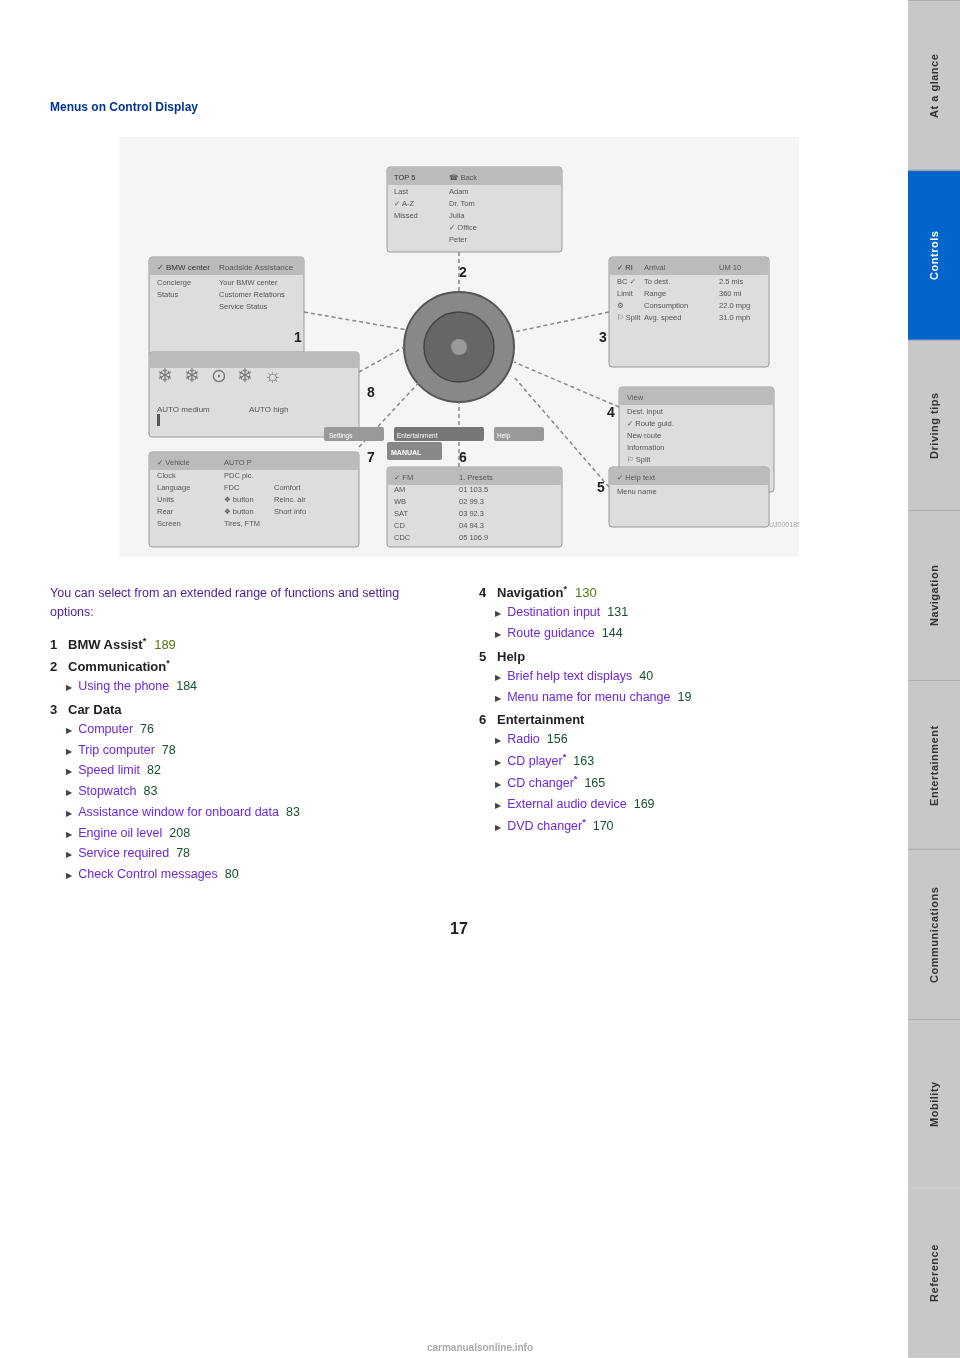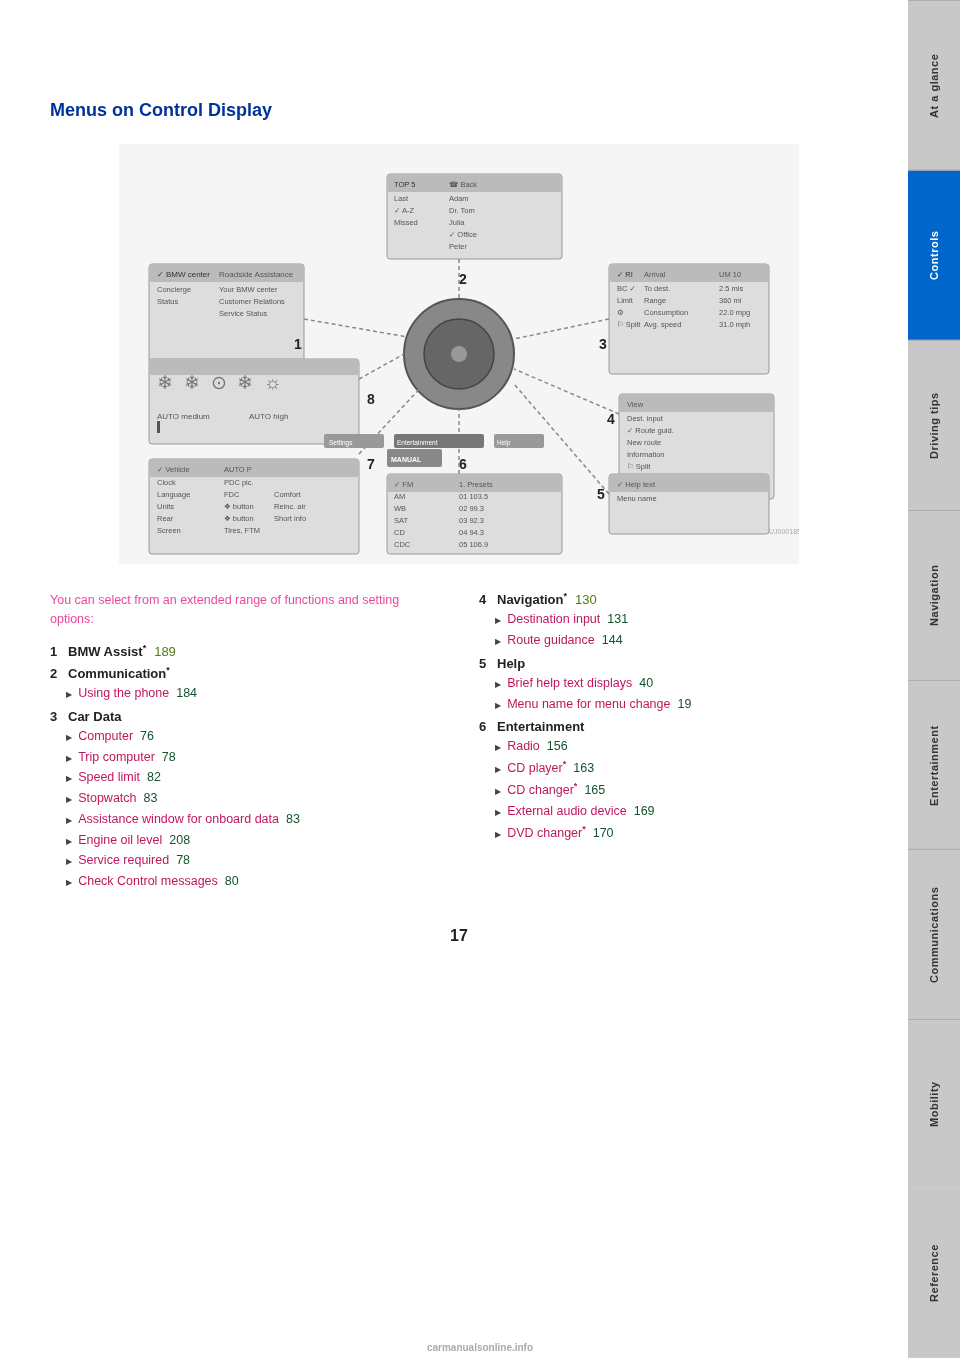--- a/index.html
+++ b/index.html
@@ -49,21 +49,21 @@
     .sidebar-tab:last-child { border-bottom: none; }
 
     
     .main-content {
       margin-right: 52px;
       padding: 40px 40px 40px 50px;
     }
 
     
     .page-title {
-      font-size: 18px;
+      font-size: 12px;
       font-weight: bold;
       color: #003399;
       margin-bottom: 18px;
       margin-top: 60px;
     }
 
     
     .diagram-area {
       width: 100%;
       height: 430px;
@@ -93,21 +93,21 @@
       flex: 1;
     }
     .col-right {
       flex: 1;
     }
 
     .intro-text {
       font-size: 12.5px;
       line-height: 1.5;
       margin-bottom: 14px;
-      color: #ec4899;
+      color: #4c1d95;
     }
 
     
     .list-section {
       margin-bottom: 6px;
     }
 
     .list-main {
       font-size: 13px;
       font-weight: bold;
@@ -153,21 +153,21 @@
     }
 
     .triangle {
       font-size: 8px;
       color: #444;
       margin-right: 2px;
       flex-shrink: 0;
     }
 
     .sub-label {
-      color: #be185d;
+      color: #6d28d9;
     }
 
     .sub-pagenum {
       color: #14532d;
       margin-left: 3px;
     }
 
     
     .page-number {
       text-align: center;

